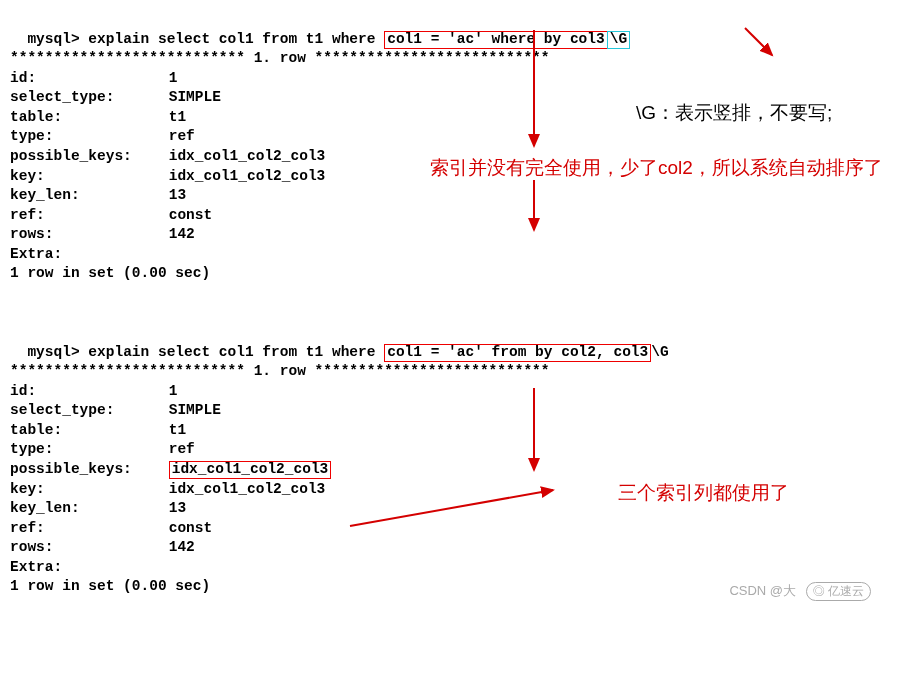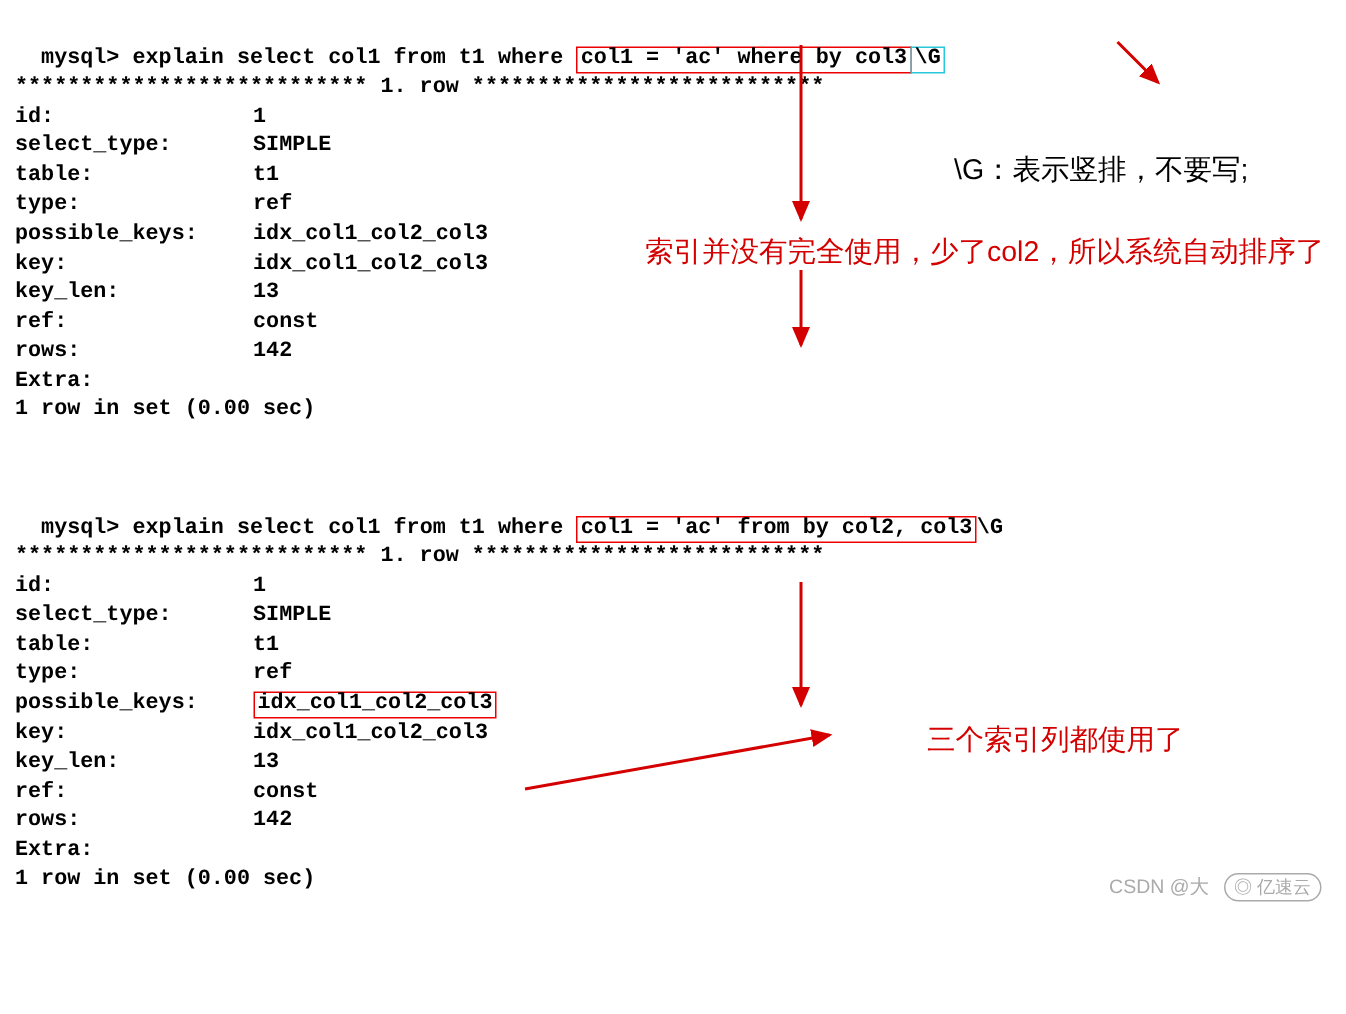--- a/index.html
+++ b/index.html
@@ -30,21 +30,21 @@
   }
   .anno-black { color: #000; }
   svg.arrows {
     position: absolute;
     left: 0; top: 0;
     width: 897px; height: 676px;
     pointer-events: none;
   }
   .watermark {
     position: absolute;
-    right: 16px;
+    right: 26px;
     bottom: 6px;
     font-family: sans-serif;
     font-weight: normal;
     font-size: 13px;
     color: #aaa;
   }
   .wm-badge {
     display: inline-block;
     border: 1.5px solid #aaa;
     border-radius: 10px;

